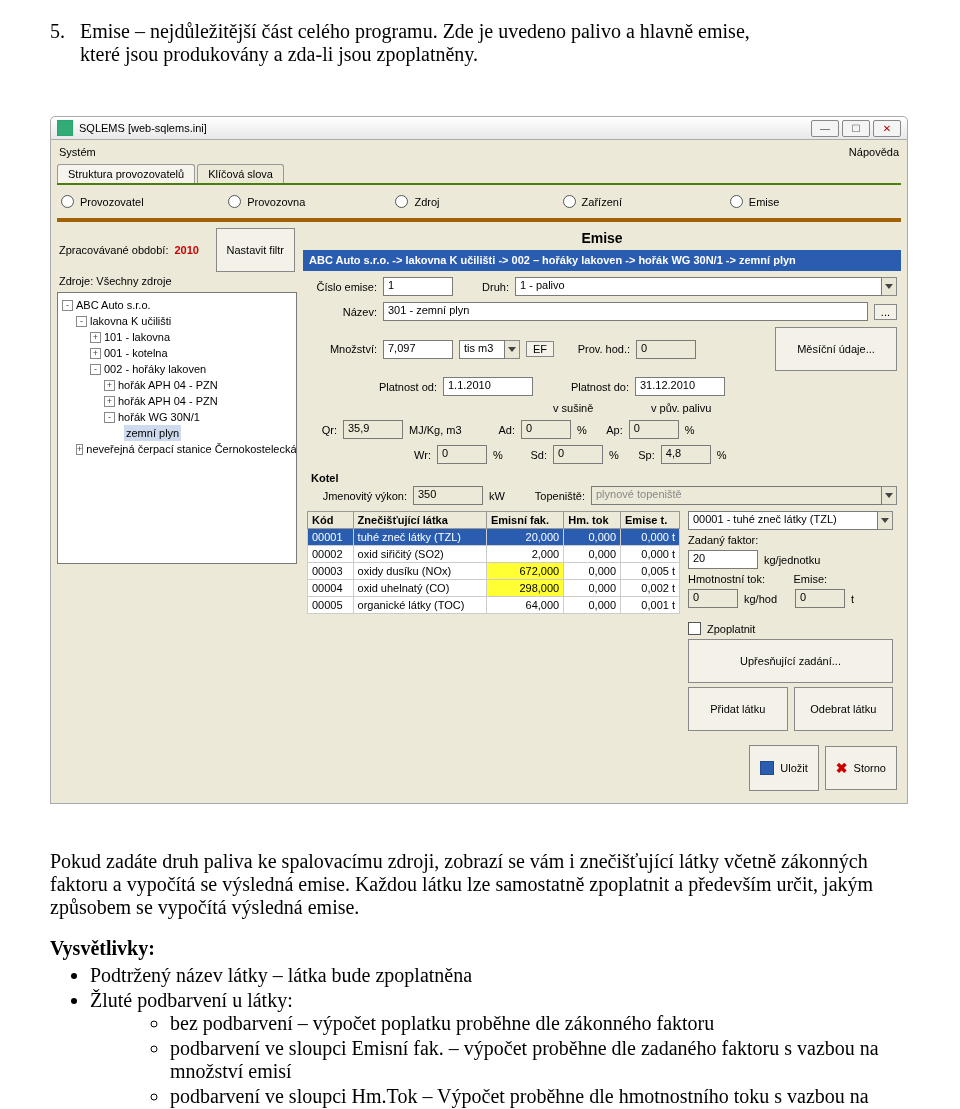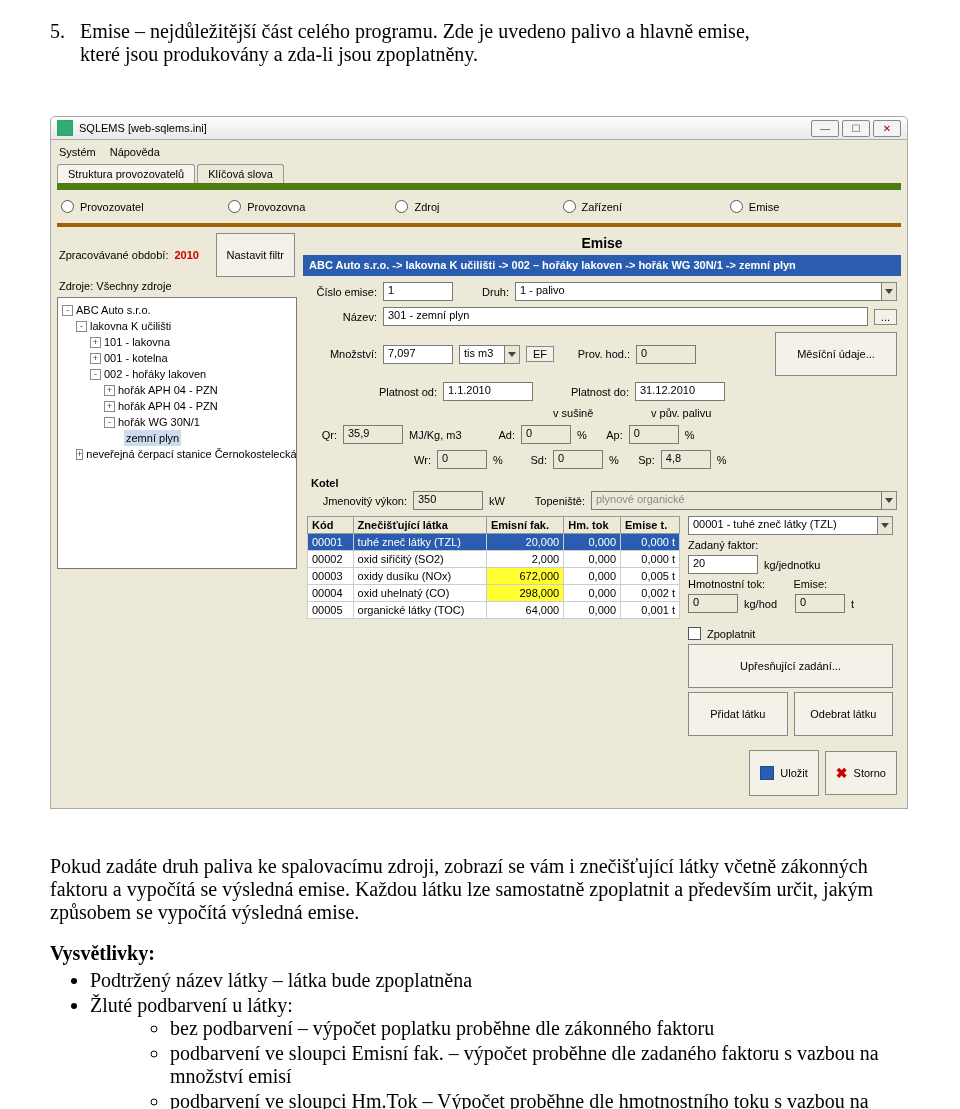--- a/index.html
+++ b/index.html
@@ -7,23 +7,23 @@
   .intro { margin-bottom:10px; }
   .intro-num { display:inline-block; width:25px; vertical-align:top;}
   .intro-txt { display:inline-block; width:820px; vertical-align:top;}
   .win-wrap { width:858px; margin-left:50px; font-family: Tahoma, Verdana, sans-serif; font-size:11px; color:#000;}
   .titlebar { height:22px; background:linear-gradient(#fff,#e8e8e8); border:1px solid #aaa; border-top-left-radius:5px; border-top-right-radius:5px; display:flex; align-items:center; padding:0 6px;}
   .titlebar .tb-icon { width:14px; height:14px; background:#3a7; border:1px solid #2a6; margin-right:6px;}
   .tb-btns { margin-left:auto; display:flex; gap:3px;}
   .tb-btn { width:26px; height:15px; border:1px solid #888; border-radius:2px; background:#f4f4f4; display:flex; align-items:center; justify-content:center; font-size:10px; color:#555;}
   .tb-btn.close { color:#a00;}
   .win-body { border:1px solid #aaa; border-top:none; background:#ece9d8; padding:4px 6px 10px 6px;}
-  .menubar { display:flex; gap:14px; padding:2px 2px 6px 2px;}
+  .menubar { display:flex; gap:14px; padding:2px 2px 6px 2px;justify-content:space-between;}
   .menubar span { cursor:default; }
-  .tabs-row { display:flex; gap:0; border-bottom:7px solid #4d7c0f; }
+  .tabs-row { display:flex; gap:0; border-bottom:2px solid #4d7c0f; }
   .tab { background:#f6f4ec; border:1px solid #999; border-bottom:none; padding:3px 10px; border-top-left-radius:3px; border-top-right-radius:3px; margin-right:2px;}
   .tab.inactive { background:#ece9d8; }
   .radio-row { display:flex; padding:10px 4px; border-bottom:4px solid #a16207;}
   .radio-cell { flex:1; display:flex; align-items:center; gap:6px;}
   .radio-dot { width:11px; height:11px; border:1px solid #555; border-radius:50%; background:#fff;}
   .split { display:flex; gap:6px; margin-top:4px;}
   .left-pane { width:240px; }
   .right-pane { flex:1; }
   .lp-head { display:flex; align-items:center; gap:6px; padding:2px 2px;}
   .lp-year { color:#c00; font-weight:bold;}
@@ -235,21 +235,21 @@
             <span>%</span>
           </div>
 
           <div class="group-title">Kotel</div>
           <div class="frow">
             <span class="lbl" style="width:100px">Jmenovitý výkon:</span>
             <span class="fld ro" style="width:60px">350</span>
             <span style="width:30px">kW</span>
             <span class="lbl" style="width:60px">Topeniště:</span>
             <div class="dd" style="flex:1">
-                <span class="fld ro" style="flex:1;color:#888">plynové organické</span>
+                <span class="fld ro" style="flex:1;color:#888">plynové topeniště</span>
                 <span class="tri"></span>
               </div>
           </div>
 
           <div style="display:flex; gap:4px; margin-top:4px;">
             <div style="flex:1">
               <table class="tbl">
                 <thead>
                     <tr>
                   <th>Kód</th>

